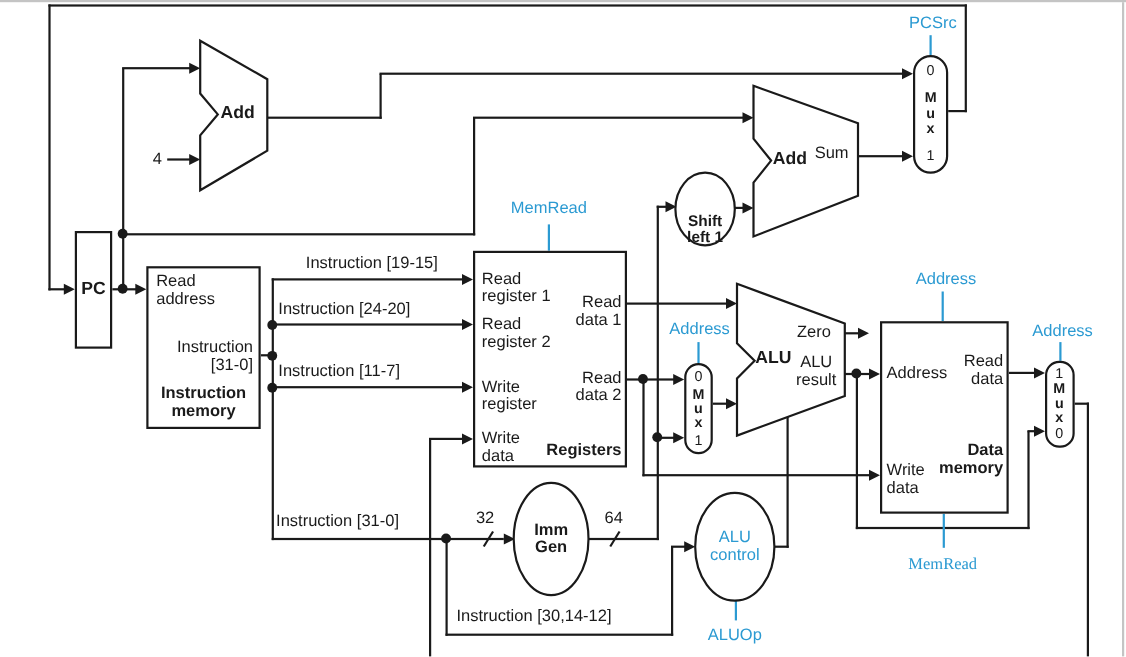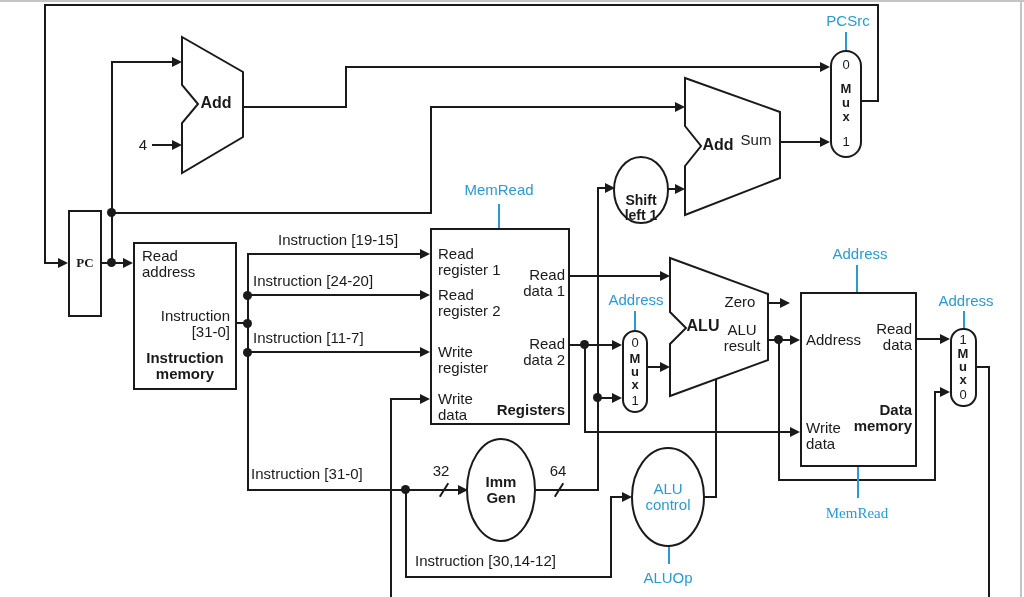--- a/index.html
+++ b/index.html
@@ -160,21 +160,21 @@
   <div class="box" style="left:430px;top:228px;width:140px;height:197px;"></div>
   <div class="box" style="left:800px;top:292px;width:117px;height:175px;"></div>
 
   <div class="mux" style="left:830px;top:50px;width:32px;height:108px;"></div>
   <div class="mux" style="left:622px;top:330px;width:26px;height:83px;border-radius:13px;"></div>
   <div class="mux" style="left:950px;top:328px;width:27px;height:79px;border-radius:13px;"></div>
 
   <div class="slash" style="left:443px;top:482px;"></div>
   <div class="slash" style="left:558px;top:482px;"></div>
 
-  <div class="lbl b" style="left:85px;top:263px;font-size:13px;font-family:Liberation Serif, serif;">PC</div>
+  <div class="lbl b" style="left:85px;top:263px;font-size:16px;">PC</div>
   <div class="lbl b" style="left:216px;top:103px;font-size:16px;">Add</div>
   <div class="lbl b" style="left:718px;top:145px;font-size:16px;">Add</div>
   <div class="lbl" style="left:756px;top:140px;">Sum</div>
   <div class="lbl b" style="left:641px;top:208px;font-size:14px;line-height:15px;">Shift
 left 1</div>
   <div class="lbl b" style="left:501px;top:490px;">Imm
 Gen</div>
   <div class="lbl blue" style="left:668px;top:497px;">ALU
 control</div>
 

